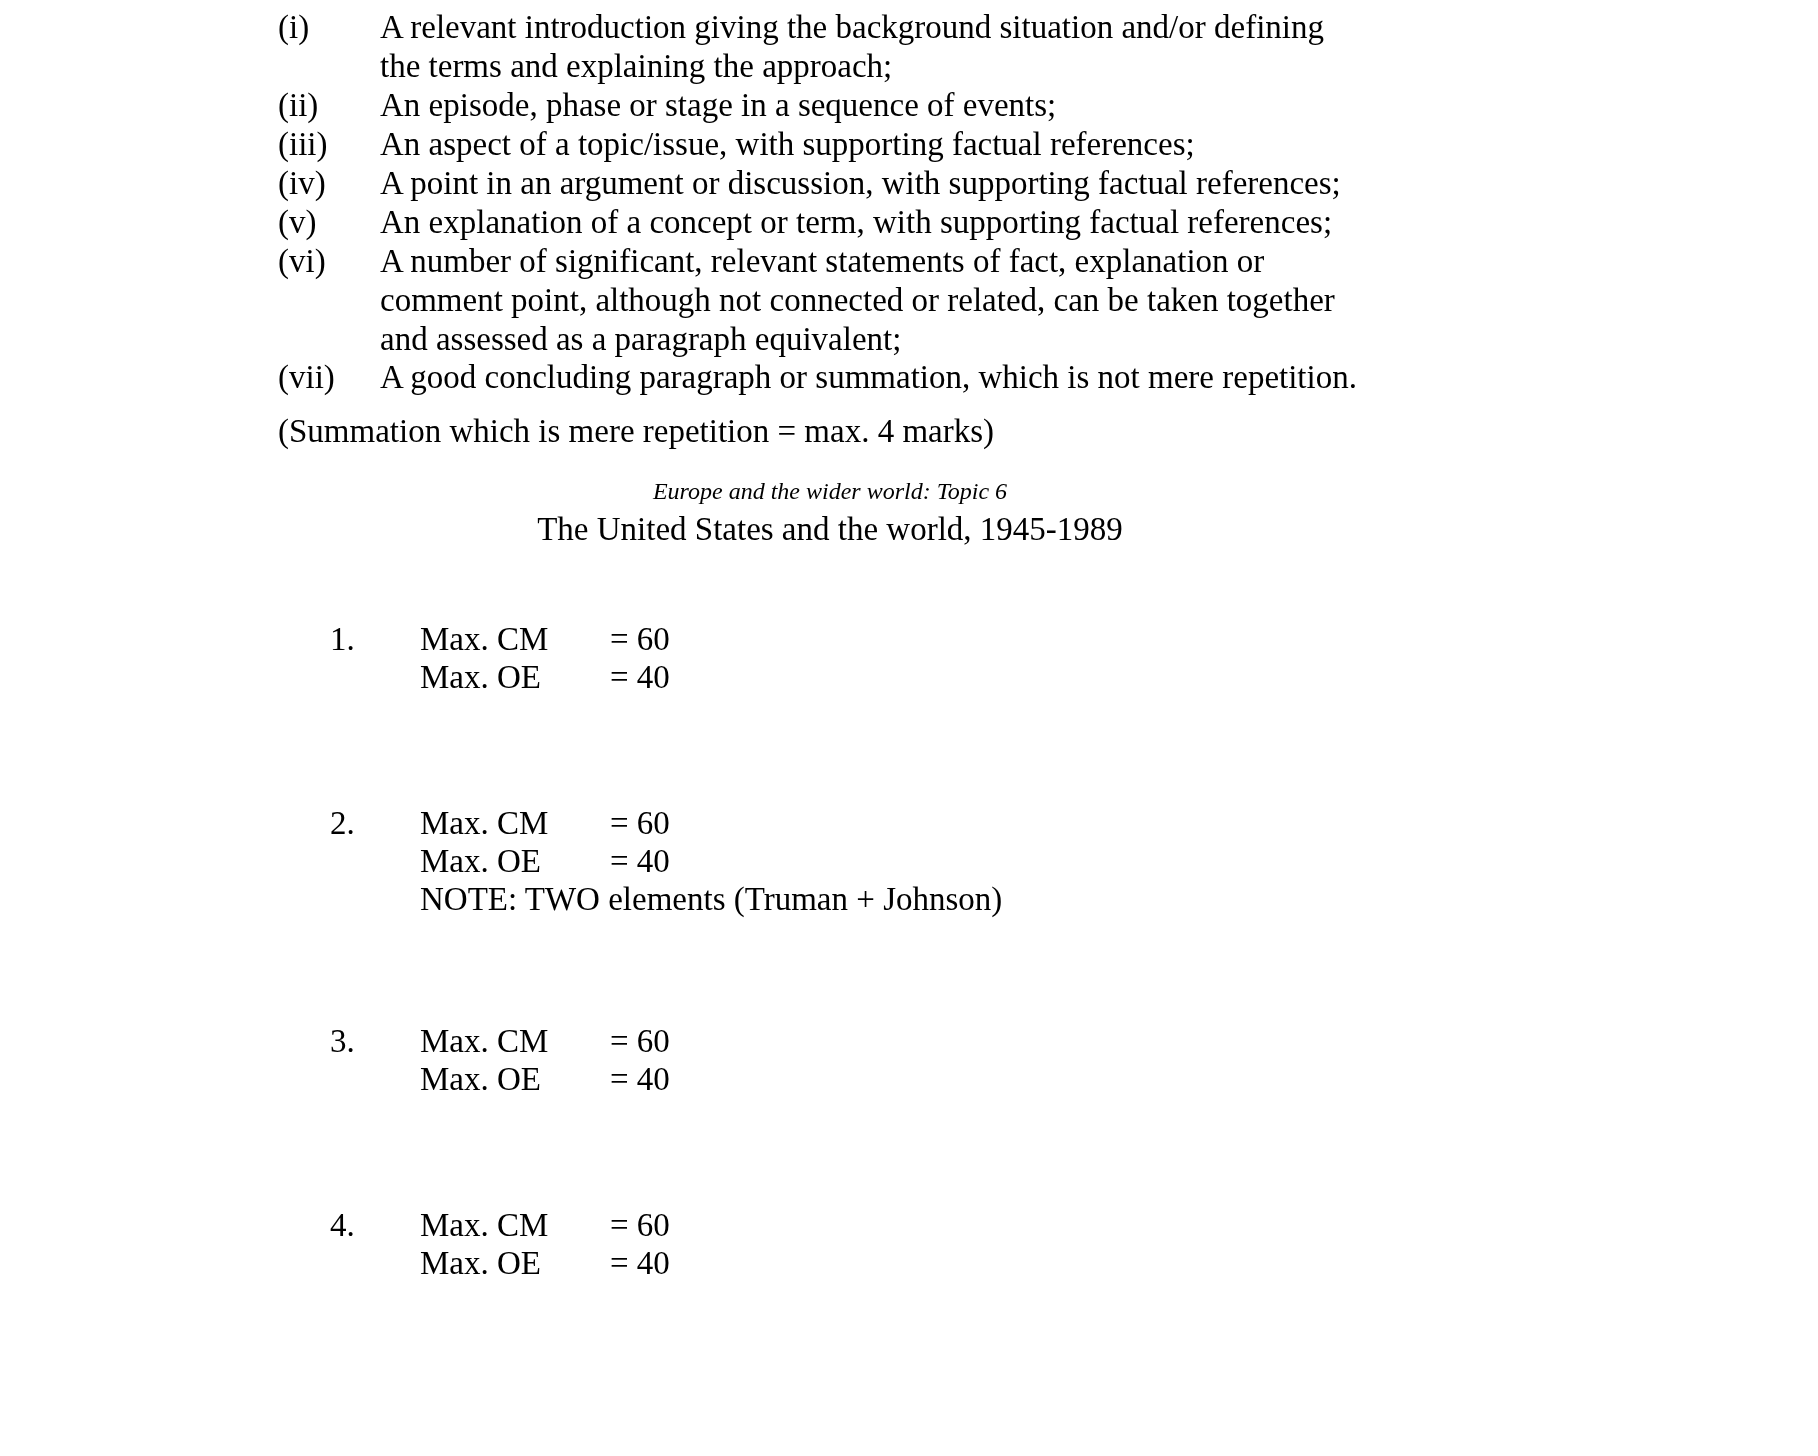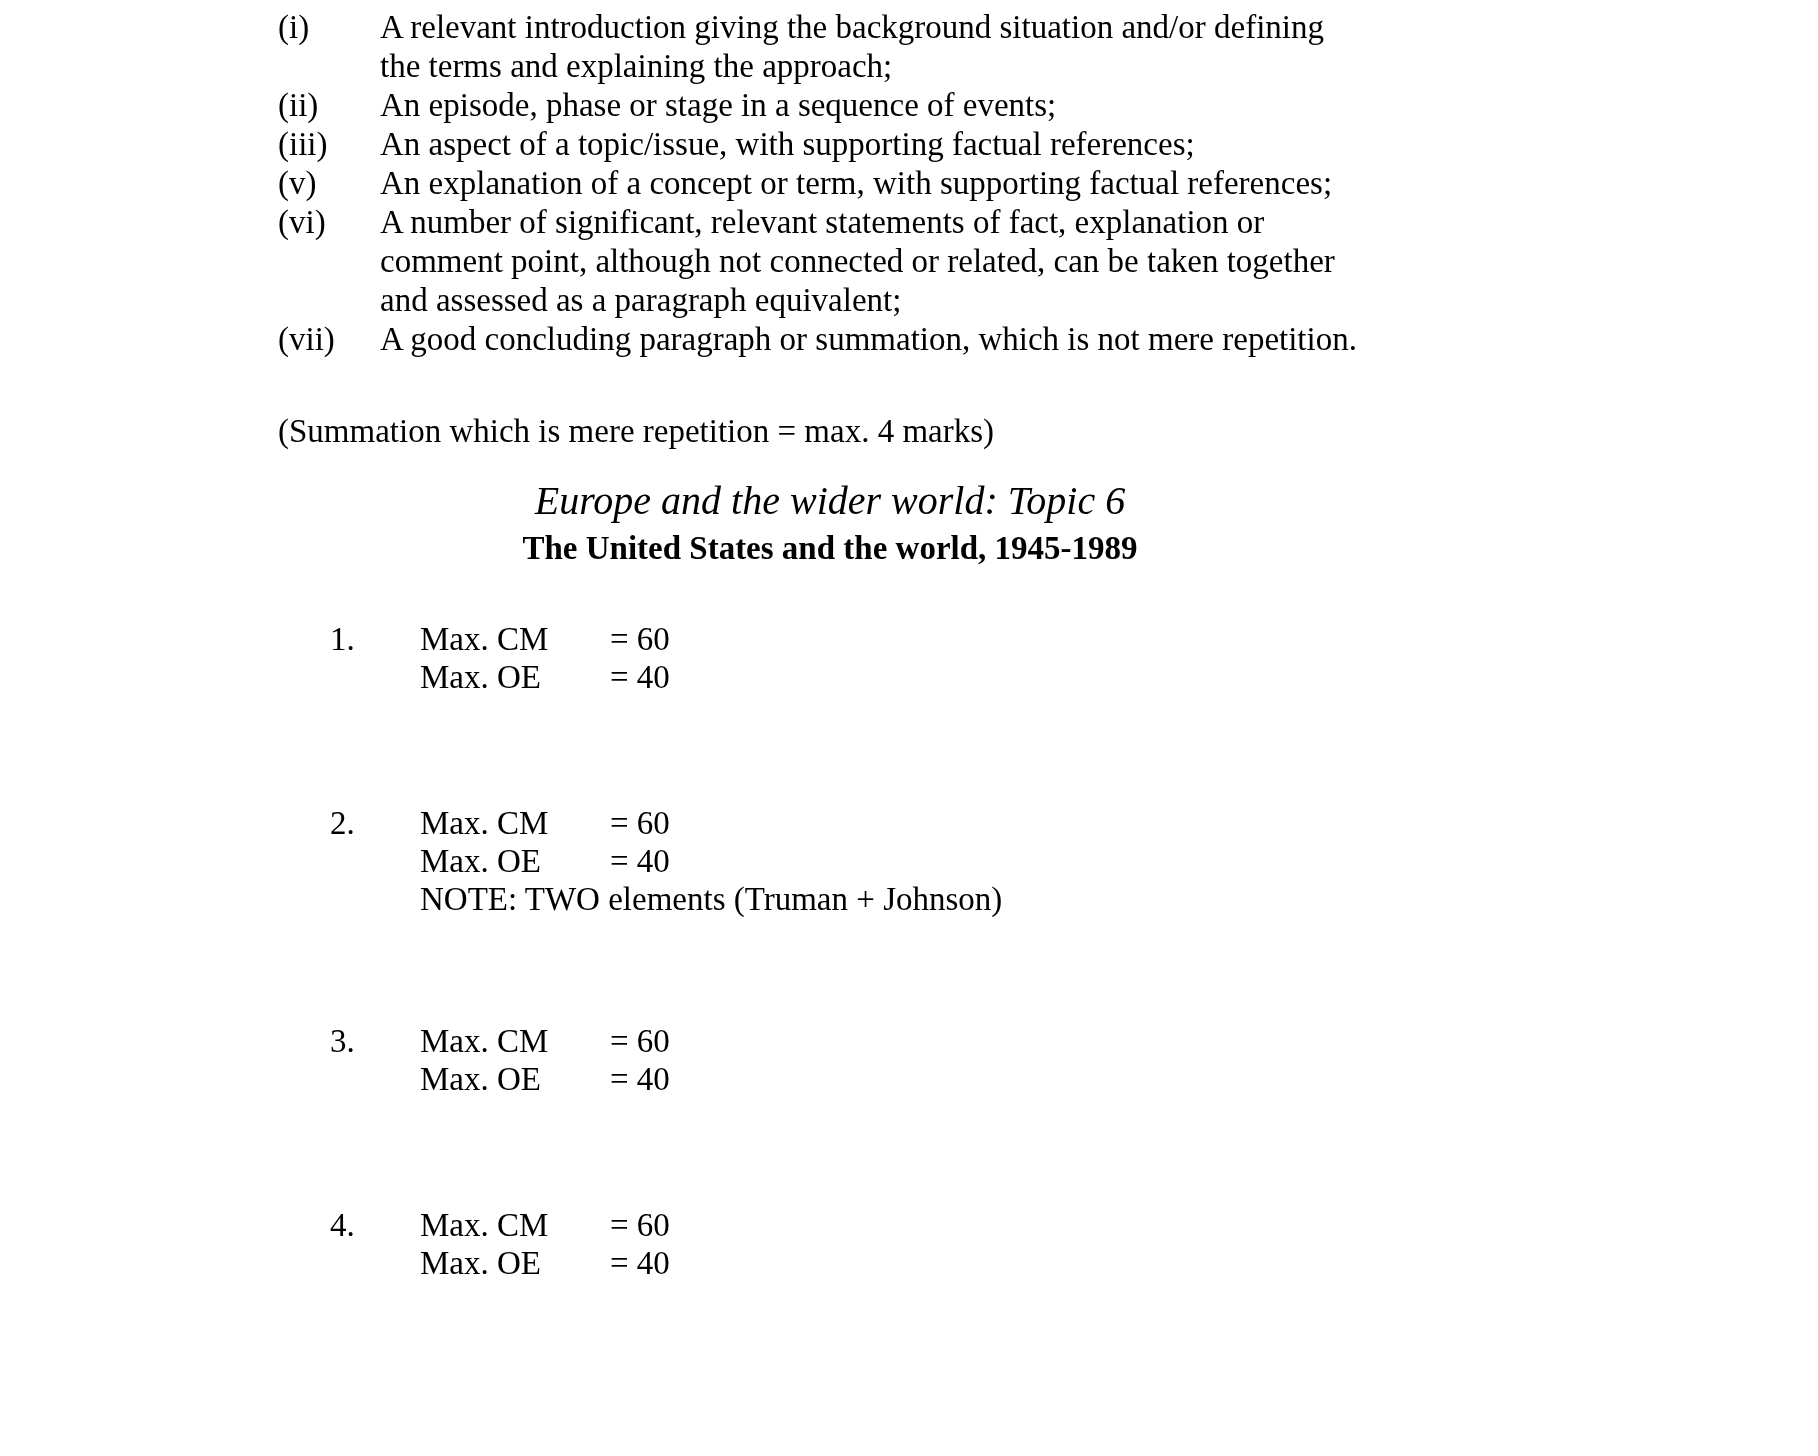--- a/index.html
+++ b/index.html
@@ -60,27 +60,27 @@
 
   
   .headings {
     position: absolute;
     left: 0;
     top: 477px;
     width: 1660px;
     text-align: center;
   }
   .heading-topic {
-    font-size: 40px;
+    font-size: 24px;
     font-style: italic;
     line-height: 1.2;
   }
   .heading-title {
     font-size: 33px;
-    font-weight: bold;
+    font-weight: normal;
     line-height: 1.2;
     margin-top: 4px;
   }
 
   
   .questions {
     position: absolute;
     left: 330px;
     top: 620px;
     width: 1200px;
@@ -133,20 +133,24 @@
     <div class="crit-row">
       <span class="crit-marker">(ii)</span>
       <span class="crit-text">An episode, phase or stage in a sequence of events;</span>
     </div>
 
     <div class="crit-row">
       <span class="crit-marker">(iii)</span>
       <span class="crit-text">An aspect of a topic/issue, with supporting factual references;</span>
     </div>
 
+    <div class="crit-row">
+      <span class="crit-marker">(iv)</span>
+      <span class="crit-text">A point in an argument or discussion, with supporting factual references;</span>
+    </div>
 
     <div class="crit-row">
       <span class="crit-marker">(v)</span>
       <span class="crit-text">An explanation of a concept or term, with supporting factual references;</span>
     </div>
 
     <div class="crit-row">
       <span class="crit-marker">(vi)</span>
       <span class="crit-text">A number of significant, relevant statements of fact, explanation or
 comment point, although not connected or related, can be taken together

